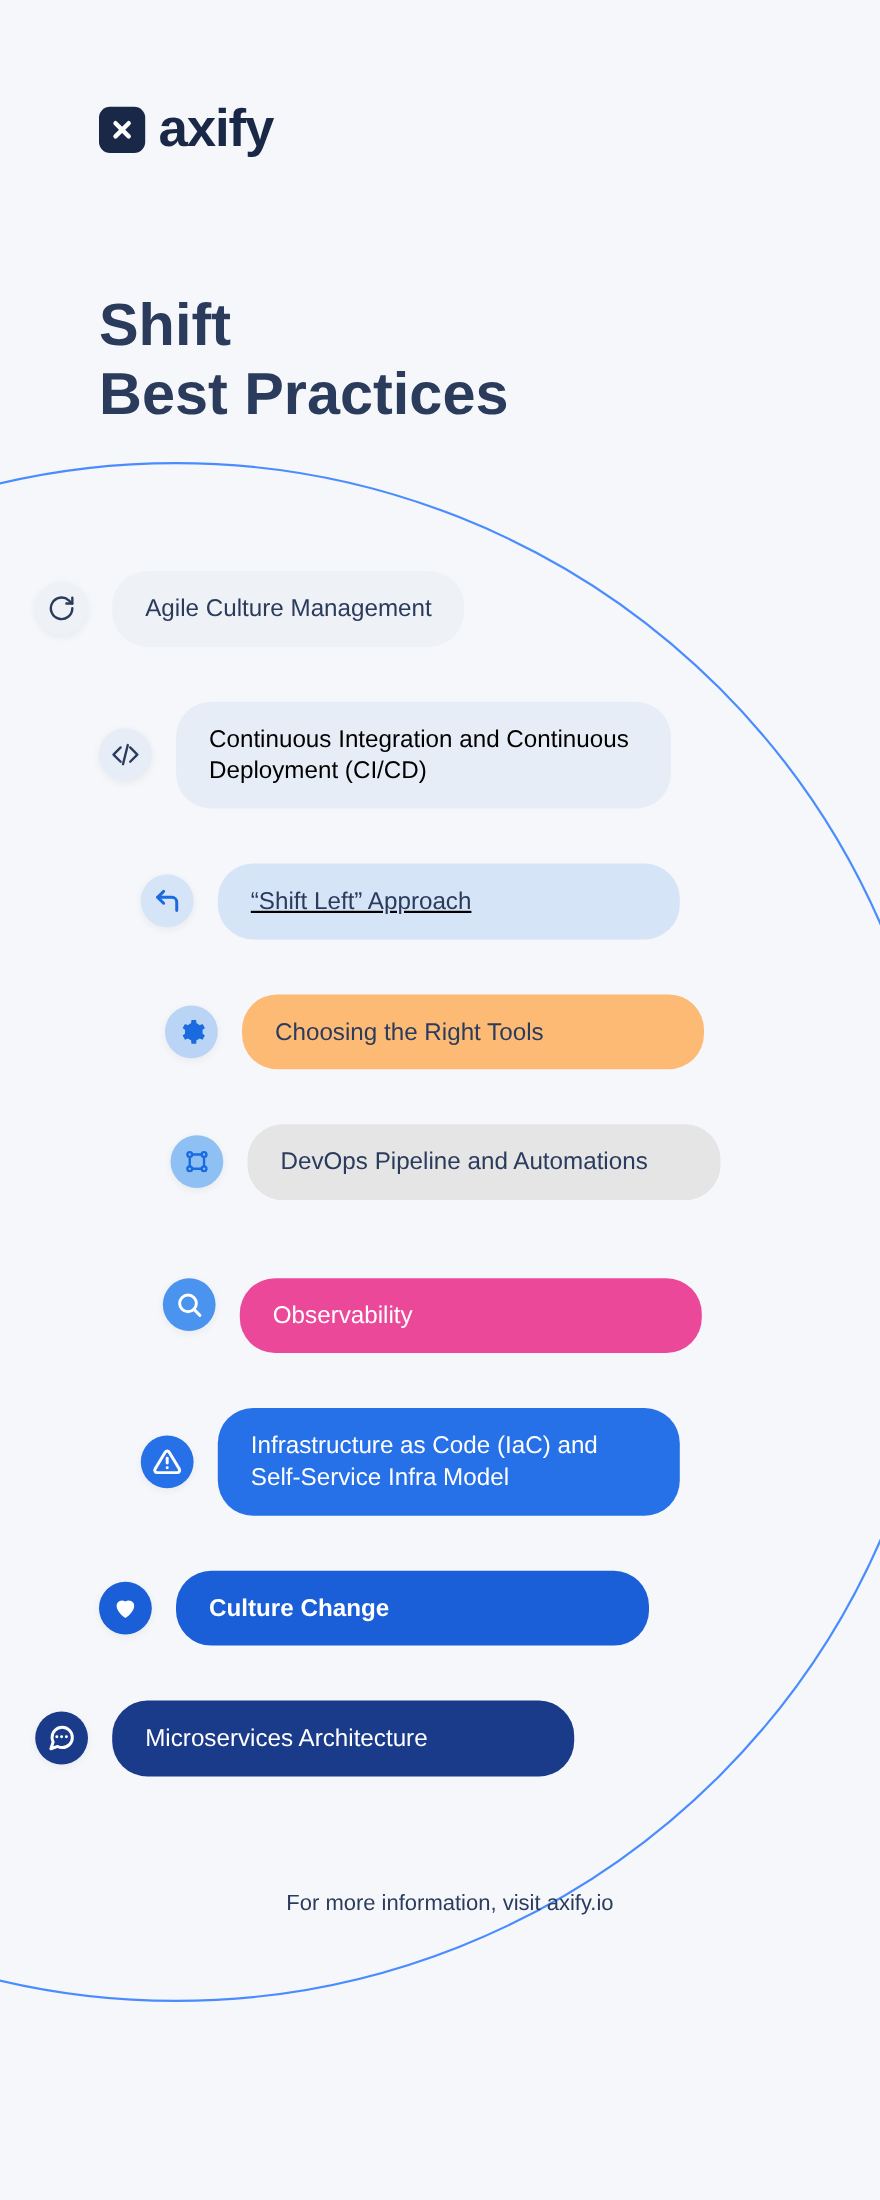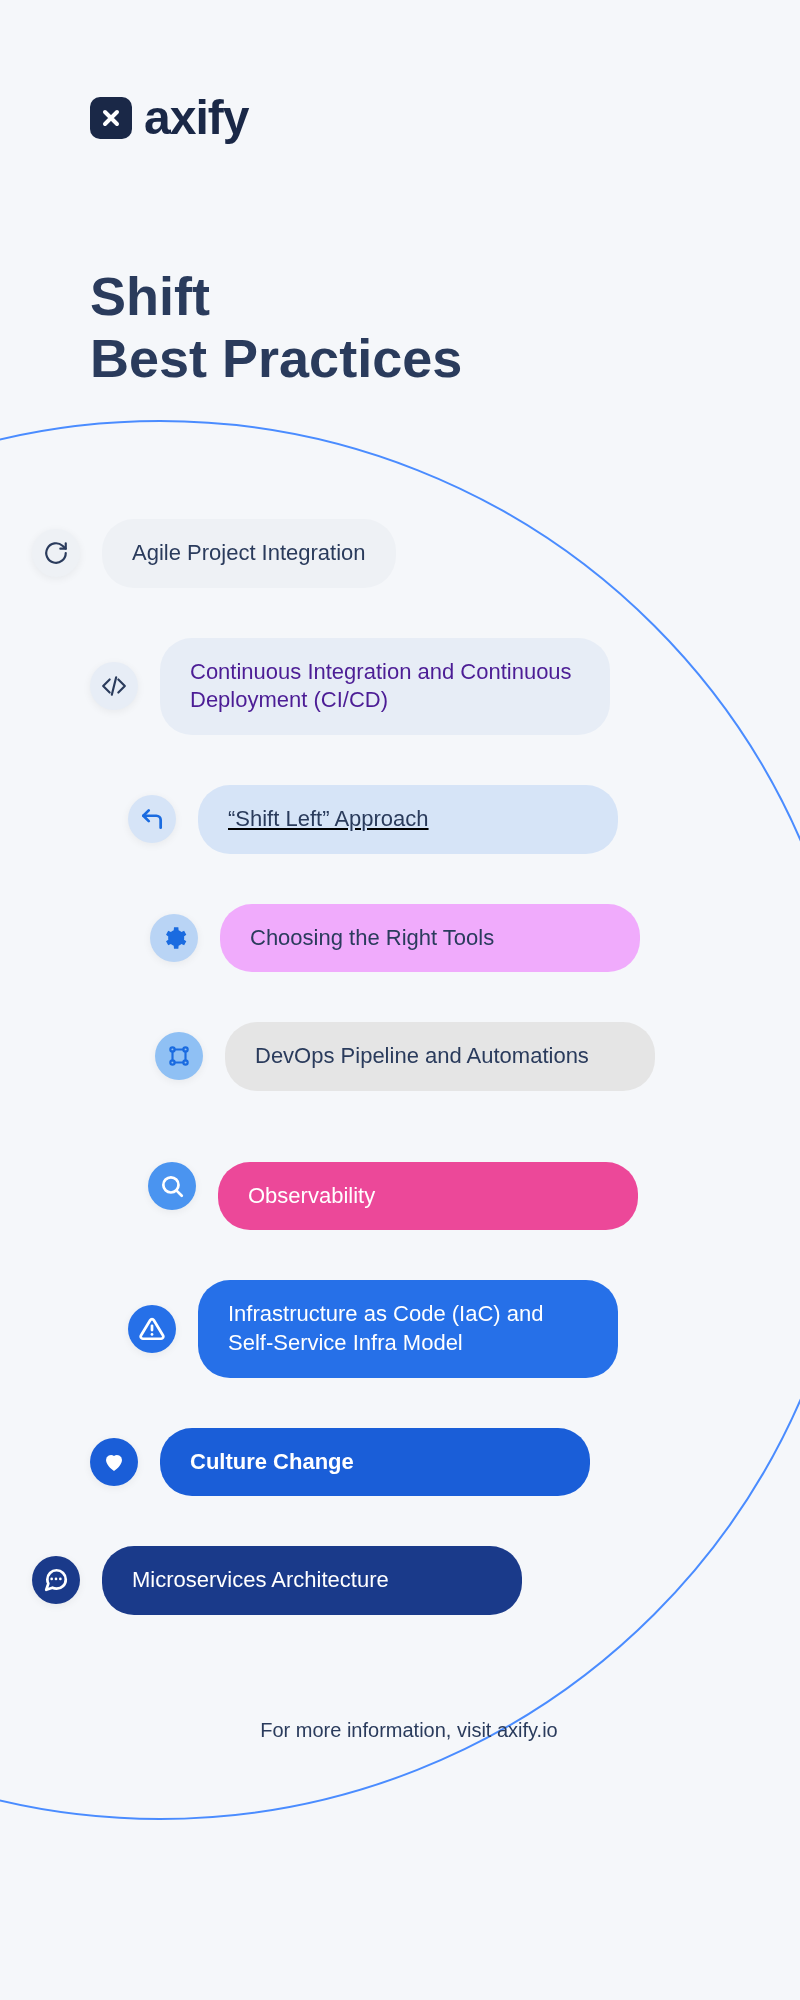--- a/index.html
+++ b/index.html
@@ -124,51 +124,51 @@
 
   <div class="items">
 
     <div class="item item-1">
       <div class="icon-circle" style="background: rgb(238, 241, 245); color: rgb(42, 59, 92);">
         <svg width="26" height="26" viewBox="0 0 24 24" fill="none" stroke="currentColor" stroke-width="2" stroke-linecap="round" stroke-linejoin="round">
             <path d="M21 12a9 9 0 1 1-3-6.7L21 8"></path>
             <polyline points="21 3 21 8 16 8"></polyline>
           </svg>
       </div>
-      <div class="pill" style="background: rgb(238, 241, 245); color: rgb(42, 59, 92);">Agile Project Integration</div>
+      <div class="pill" style="background: rgb(238, 241, 245); color: rgb(42, 59, 92);">Agile Culture Management</div>
     </div>
 
     <div class="item item-2">
       <div class="icon-circle" style="background: rgb(231, 237, 246); color: rgb(42, 59, 92);">
         <svg width="26" height="26" viewBox="0 0 24 24" fill="none" stroke="currentColor" stroke-width="2" stroke-linecap="round" stroke-linejoin="round">
             <polyline points="16 18 22 12 16 6"></polyline>
             <polyline points="8 6 2 12 8 18"></polyline>
             <line x1="14" y1="4" x2="10" y2="20"></line>
           </svg>
       </div>
-      <div class="pill" style="max-width: 450px; background: rgb(231, 237, 246); color: #4c1d95;">Continuous Integration and Continuous Deployment (CI/CD)</div>
+      <div class="pill" style="max-width: 450px; background: rgb(231, 237, 246); color: #000000;">Continuous Integration and Continuous Deployment (CI/CD)</div>
     </div>
 
     <div class="item item-3">
       <div class="icon-circle" style="background: rgb(214, 228, 247); color: rgb(26, 107, 224);">
         <svg width="26" height="26" viewBox="0 0 24 24" fill="none" stroke="currentColor" stroke-width="2.5" stroke-linecap="round" stroke-linejoin="round">
             <polyline points="9 14 4 9 9 4"></polyline>
             <path d="M20 20v-7a4 4 0 0 0-4-4H4"></path>
           </svg>
       </div>
       <div class="pill" style="min-width: 420px; background: rgb(214, 228, 247); color: rgb(42, 59, 92);">“Shift Left” Approach</div>
     </div>
 
     <div class="item item-4">
       <div class="icon-circle" style="background: rgb(185, 212, 245); color: rgb(26, 107, 224);">
         <svg width="26" height="26" viewBox="0 0 24 24" fill="currentColor">
             <path d="M12 8a4 4 0 1 0 0 8 4 4 0 0 0 0-8zm9.4 4a7.5 7.5 0 0 0-.15-1.5l2.1-1.6-2-3.5-2.5 1a7.5 7.5 0 0 0-2.6-1.5L16 2h-4l-.25 2.9a7.5 7.5 0 0 0-2.6 1.5l-2.5-1-2 3.5 2.1 1.6A7.5 7.5 0 0 0 6.6 12c0 .5.05 1 .15 1.5l-2.1 1.6 2 3.5 2.5-1a7.5 7.5 0 0 0 2.6 1.5L12 22h4l.25-2.9a7.5 7.5 0 0 0 2.6-1.5l2.5 1 2-3.5-2.1-1.6c.1-.5.15-1 .15-1.5z"></path>
           </svg>
       </div>
-      <div class="pill" style="min-width: 420px; background: #f0abfc; color: rgb(42, 59, 92);">Choosing the Right Tools</div>
+      <div class="pill" style="min-width: 420px; background: #fdba74; color: rgb(42, 59, 92);">Choosing the Right Tools</div>
     </div>
 
     <div class="item item-5">
       <div class="icon-circle" style="background: rgb(143, 192, 244); color: rgb(26, 107, 224);">
         <svg width="26" height="26" viewBox="0 0 24 24" fill="none" stroke="currentColor" stroke-width="2" stroke-linecap="round" stroke-linejoin="round">
             <circle cx="6" cy="6" r="2"></circle>
             <circle cx="18" cy="6" r="2"></circle>
             <circle cx="6" cy="18" r="2"></circle>
             <circle cx="18" cy="18" r="2"></circle>
             <path d="M8 6h8M6 8v8M18 8v8M8 18h8"></path>

